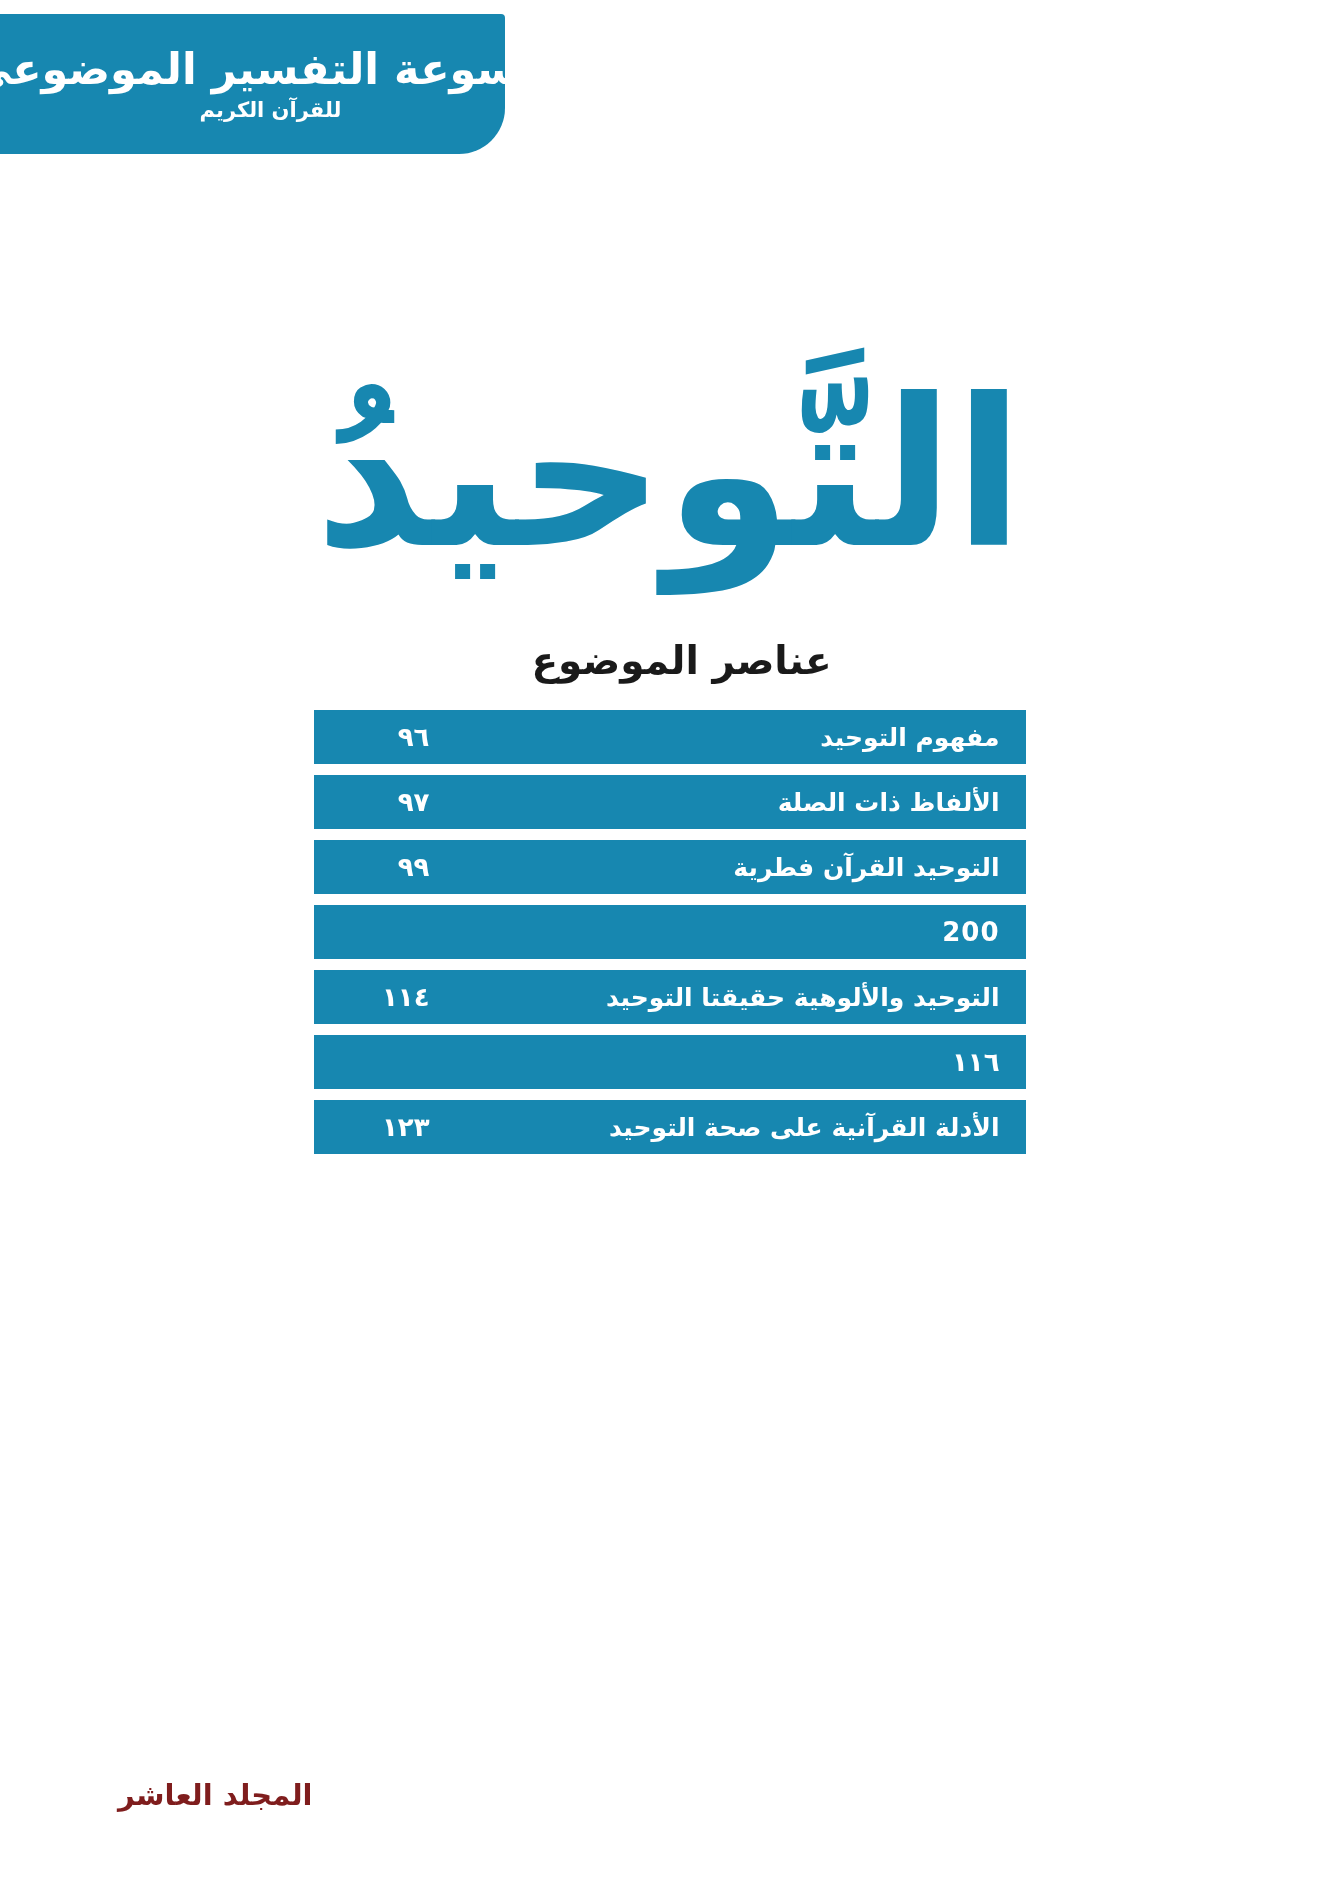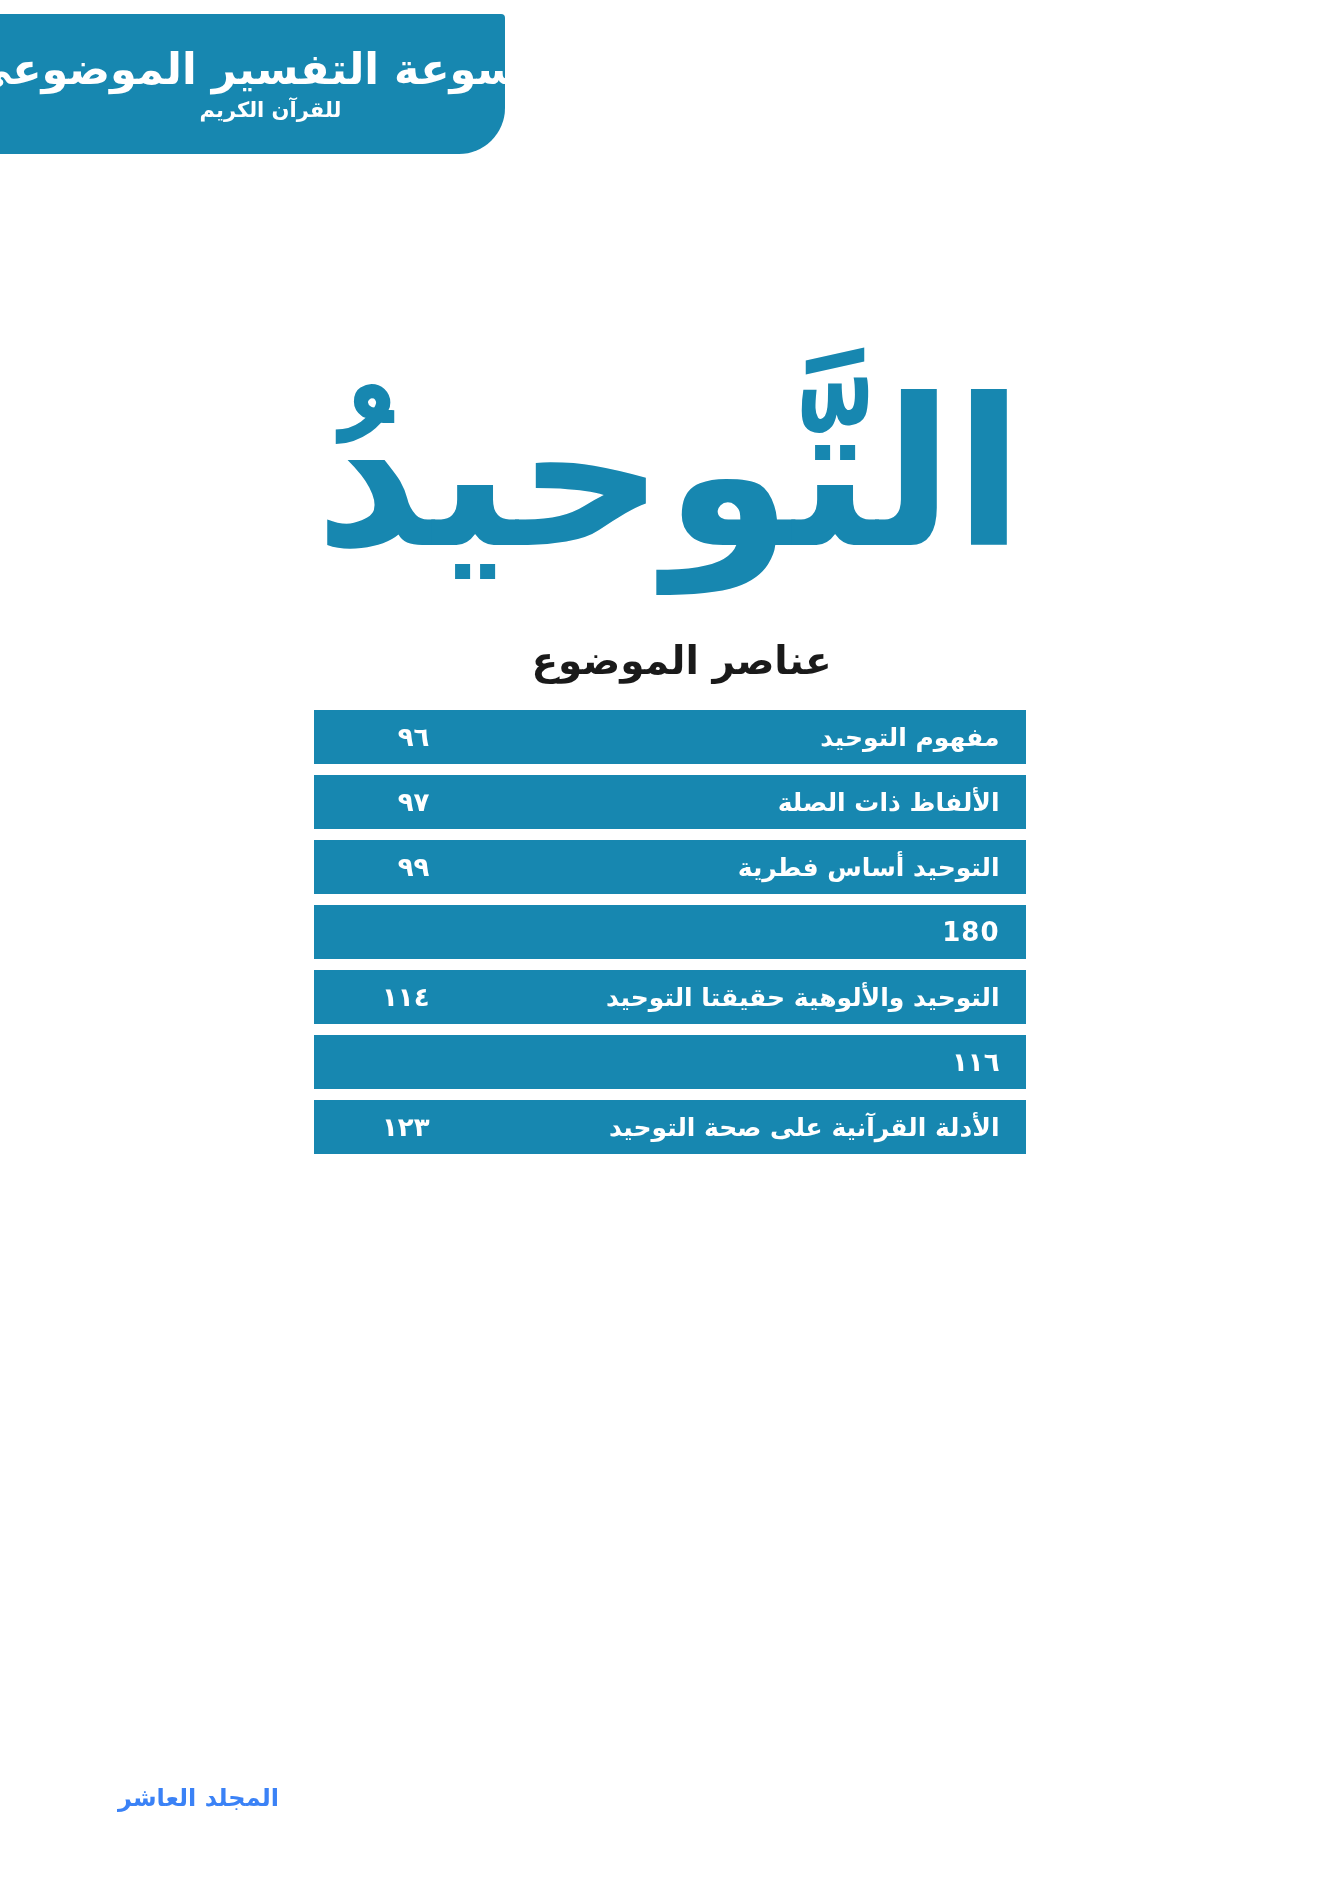--- a/index.html
+++ b/index.html
@@ -112,23 +112,23 @@
     font-weight: bold;
     min-width: 90px;
     letter-spacing: 1px;
   }
 
   
   .footer-volume {
     position: absolute;
     bottom: 78px;
     left: 118px;
-    color: #3b82f6;
+    color: #7f1d1d;
     font-family: "DejaVu Sans", sans-serif;
-    font-size: 24px;
+    font-size: 29px;
     font-weight: bold;
     direction: rtl;
     white-space: nowrap;
   }
 </style>
 </head>
 <body>
 
 <div class="logo-badge">
   <div class="logo-inner">
@@ -147,26 +147,26 @@
     <span class="toc-title">مفهوم التوحيد</span>
     <span class="toc-page">٩٦</span>
   </div>
 
   <div class="toc-row">
     <span class="toc-title">الألفاظ ذات الصلة</span>
     <span class="toc-page">٩٧</span>
   </div>
 
   <div class="toc-row">
-    <span class="toc-title">التوحيد أساس فطرية</span>
+    <span class="toc-title">التوحيد القرآن فطرية</span>
     <span class="toc-page">٩٩</span>
   </div>
 
   <div class="toc-row">
-    <span class="toc-page">180</span>
+    <span class="toc-page">200</span>
   </div>
 
   <div class="toc-row">
     <span class="toc-title">التوحيد والألوهية حقيقتا التوحيد</span>
     <span class="toc-page">١١٤</span>
   </div>
 
   <div class="toc-row">
     <span class="toc-page">١١٦</span>
   </div>

